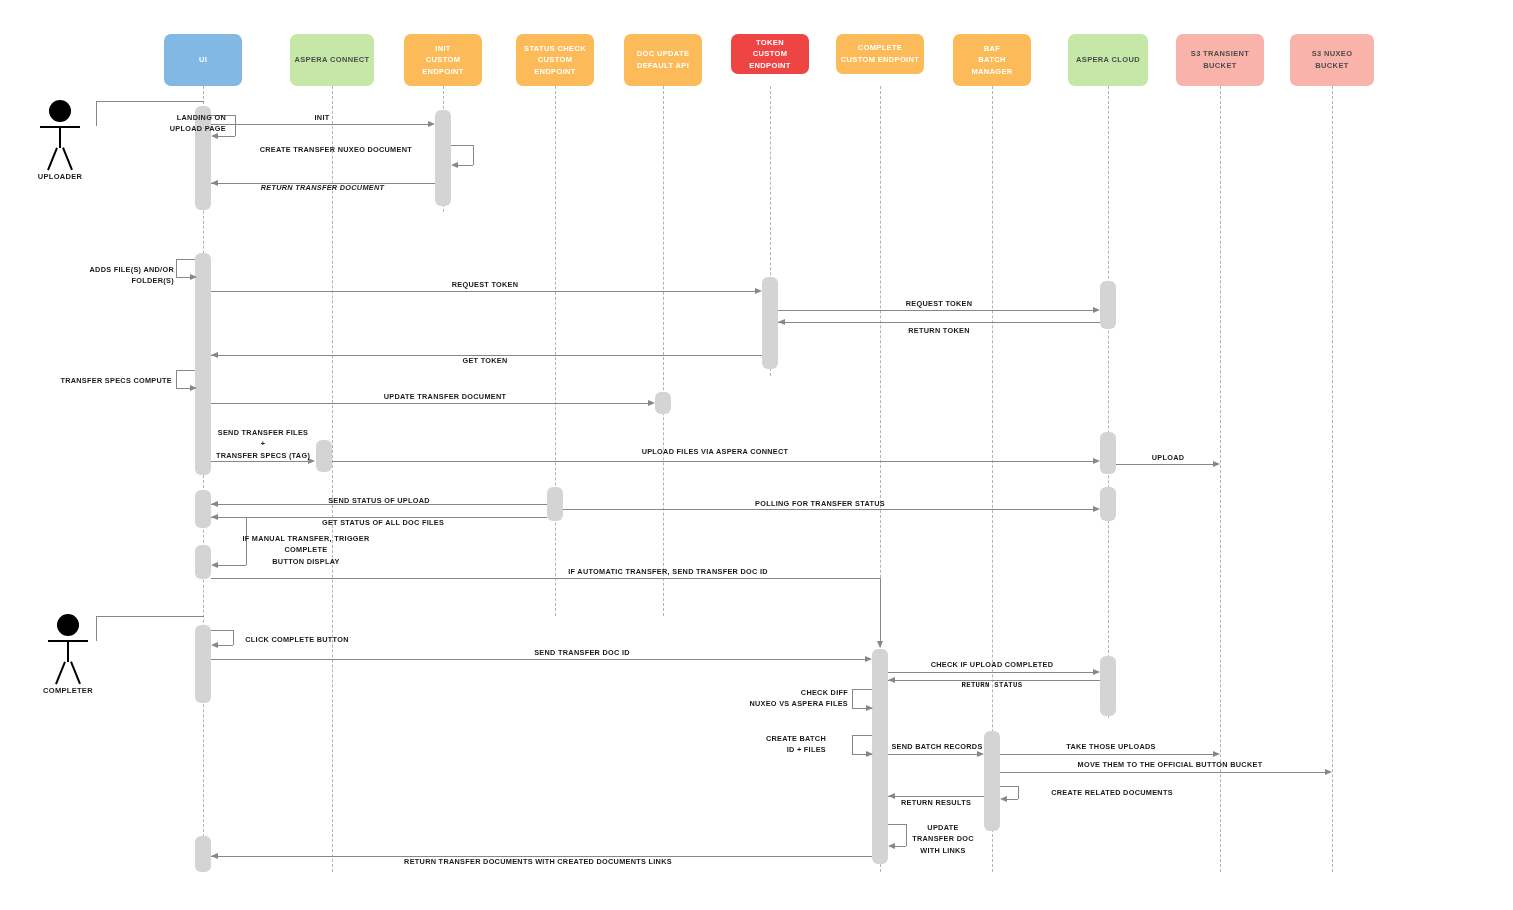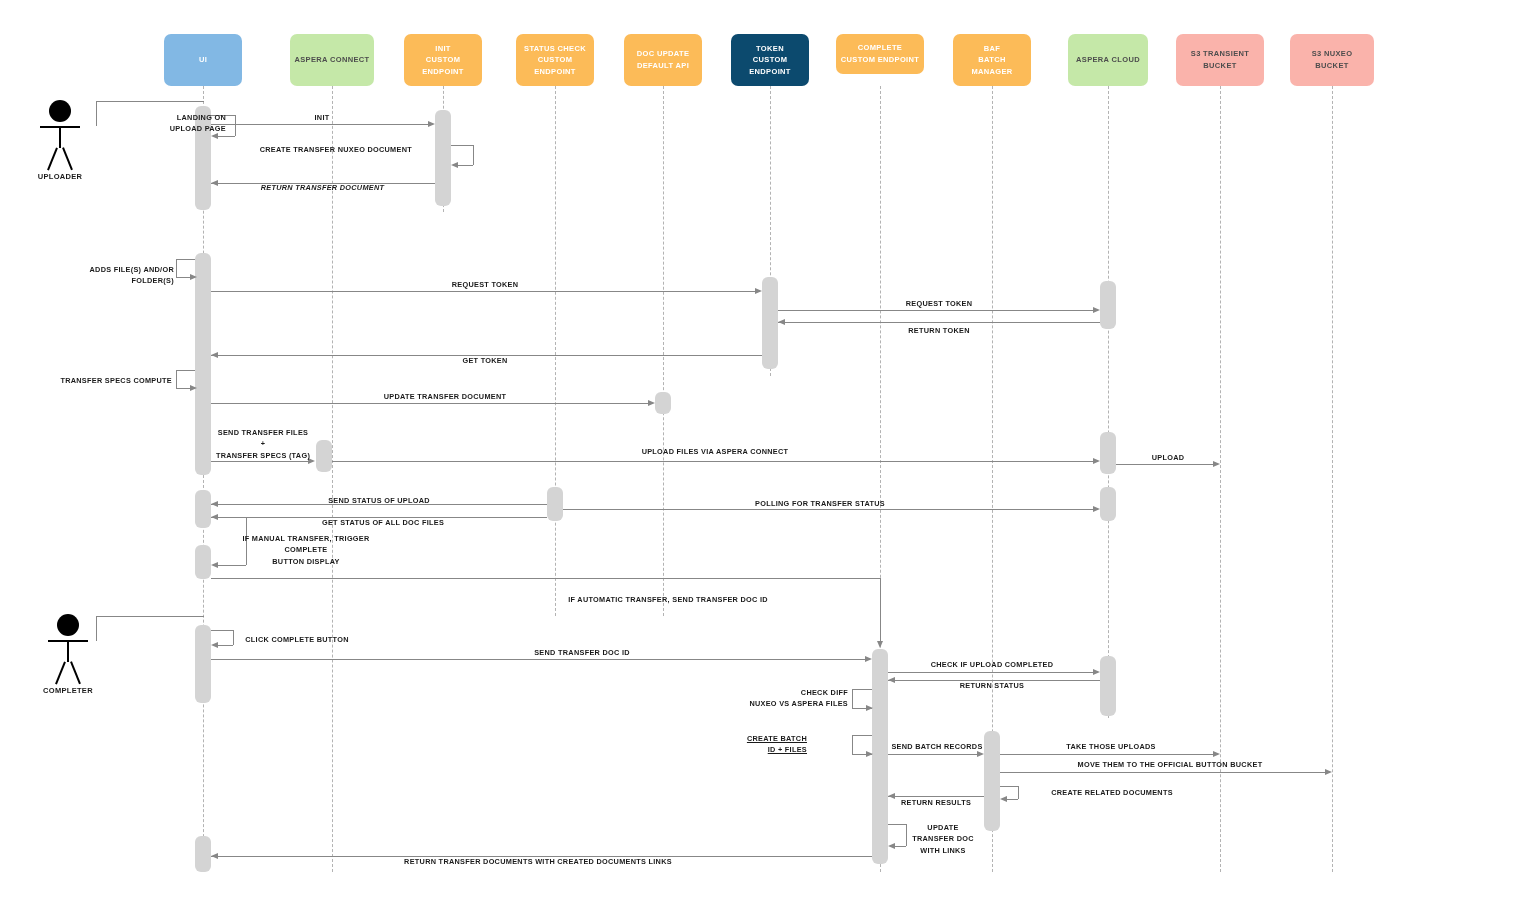--- a/index.html
+++ b/index.html
@@ -62,21 +62,21 @@
 CUSTOM ENDPOINT</span>
   </div>
   <div class="lifeline-head" style="left:516px;top:34px;width:78px;height:52px;background:#fcbb58;">
     <span>STATUS CHECK
 CUSTOM ENDPOINT</span>
   </div>
   <div class="lifeline-head" style="left:624px;top:34px;width:78px;height:52px;background:#fcbb58;">
     <span>DOC UPDATE
 DEFAULT API</span>
   </div>
-  <div class="lifeline-head" style="left:731px;top:34px;width:78px;height:52px;background:#0c4a6e;">
+  <div class="lifeline-head" style="left:731px;top:34px;width:78px;height:40px;background:#ef4444;">
     <span>TOKEN
 CUSTOM ENDPOINT</span>
   </div>
   <div class="lifeline-head" style="left:836px;top:34px;width:88px;height:40px;background:#fcbb58;">
     <span>COMPLETE
 CUSTOM ENDPOINT</span>
   </div>
   <div class="lifeline-head" style="left:953px;top:34px;width:78px;height:52px;background:#fcbb58;">
     <span>BAF
 BATCH MANAGER</span>
@@ -240,58 +240,58 @@
     <div class="right" style="left:246px;top:517px;height:48px;"></div>
     <div class="bot" style="left:218px;top:565px;width:28px;"></div>
     <div class="arrow-l" style="left:211px;top:561.5px;"></div>
   </div>
   <div class="msg-label" style="left:228px;top:533px;width:156px;">IF MANUAL TRANSFER, TRIGGER COMPLETE
 BUTTON DISPLAY</div>
 
   <div class="msg-line" style="left:211px;top:578px;width:669px;"></div>
   <div class="v-line" style="left:880px;top:578px;height:63px;"></div>
   <div class="arrow-d" style="left:876.5px;top:641px;"></div>
-  <div class="msg-label" style="left:548px;top:566px;width:240px;margin-top:28px;">IF AUTOMATIC TRANSFER, SEND TRANSFER DOC ID</div>
+  <div class="msg-label" style="left:548px;top:566px;width:240px;">IF AUTOMATIC TRANSFER, SEND TRANSFER DOC ID</div>
 
   <div class="selfmsg">
     <div class="top" style="left:211px;top:630px;width:22px;"></div>
     <div class="right" style="left:233px;top:630px;height:15px;"></div>
     <div class="bot" style="left:218px;top:645px;width:15px;"></div>
     <div class="arrow-l" style="left:211px;top:641.5px;"></div>
   </div>
   <div class="msg-label" style="left:232px;top:634px;width:130px;">CLICK COMPLETE BUTTON</div>
 
   <div class="msg-line" style="left:211px;top:659px;width:659px;"></div>
   <div class="arrow-r" style="left:865px;top:655.5px;"></div>
   <div class="msg-label" style="left:478px;top:647px;width:208px;">SEND TRANSFER DOC ID</div>
 
   <div class="msg-line" style="left:888px;top:672px;width:210px;"></div>
   <div class="arrow-r" style="left:1093px;top:668.5px;"></div>
   <div class="msg-label" style="left:890px;top:659px;width:204px;">CHECK IF UPLOAD COMPLETED</div>
 
   <div class="msg-line" style="left:888px;top:680px;width:212px;"></div>
   <div class="arrow-l" style="left:888px;top:676.5px;"></div>
-  <div class="msg-label" style="left:892px;top:680px;width:200px;">RETURN STATUS</div>
+  <div class="msg-label" style="left:892px;top:680px;width:200px;font-family:Liberation Mono, monospace;">RETURN STATUS</div>
 
   <div class="selfmsg">
     <div class="top" style="left:852px;top:689px;width:20px;"></div>
     <div class="right" style="left:852px;top:689px;height:19px;"></div>
     <div class="bot" style="left:852px;top:708px;width:20px;"></div>
     <div class="arrow-r" style="left:866px;top:704.5px;"></div>
   </div>
   <div class="msg-label left" style="left:710px;top:687px;width:138px;">CHECK DIFF
 NUXEO VS ASPERA FILES</div>
 
   <div class="selfmsg">
     <div class="top" style="left:852px;top:735px;width:20px;"></div>
     <div class="right" style="left:852px;top:735px;height:19px;"></div>
     <div class="bot" style="left:852px;top:754px;width:20px;"></div>
     <div class="arrow-r" style="left:866px;top:750.5px;"></div>
   </div>
-  <div class="msg-label left" style="left:689px;top:733px;width:118px;text-decoration:underline;">CREATE BATCH
+  <div class="msg-label left" style="left:708px;top:733px;width:118px;">CREATE BATCH
 ID + FILES</div>
 
   <div class="msg-line" style="left:888px;top:754px;width:94px;"></div>
   <div class="arrow-r" style="left:977px;top:750.5px;"></div>
   <div class="msg-label" style="left:880px;top:741px;width:114px;">SEND BATCH RECORDS</div>
 
   <div class="msg-line" style="left:1000px;top:754px;width:218px;"></div>
   <div class="arrow-r" style="left:1213px;top:750.5px;"></div>
   <div class="msg-label" style="left:1014px;top:741px;width:194px;">TAKE THOSE UPLOADS</div>
 

